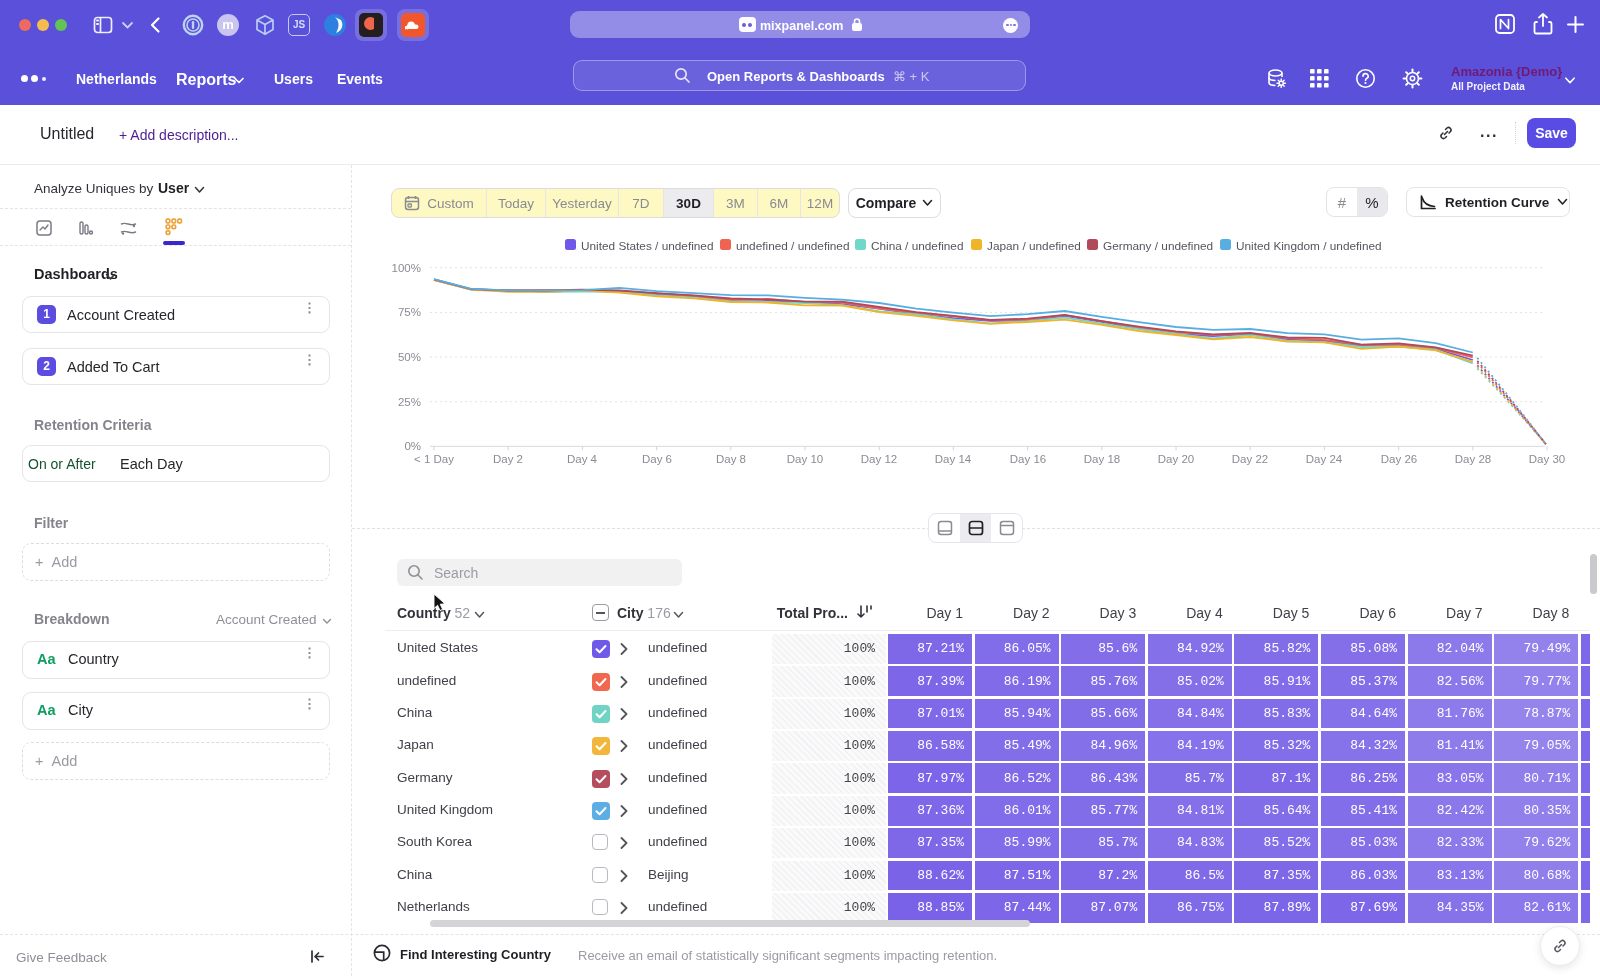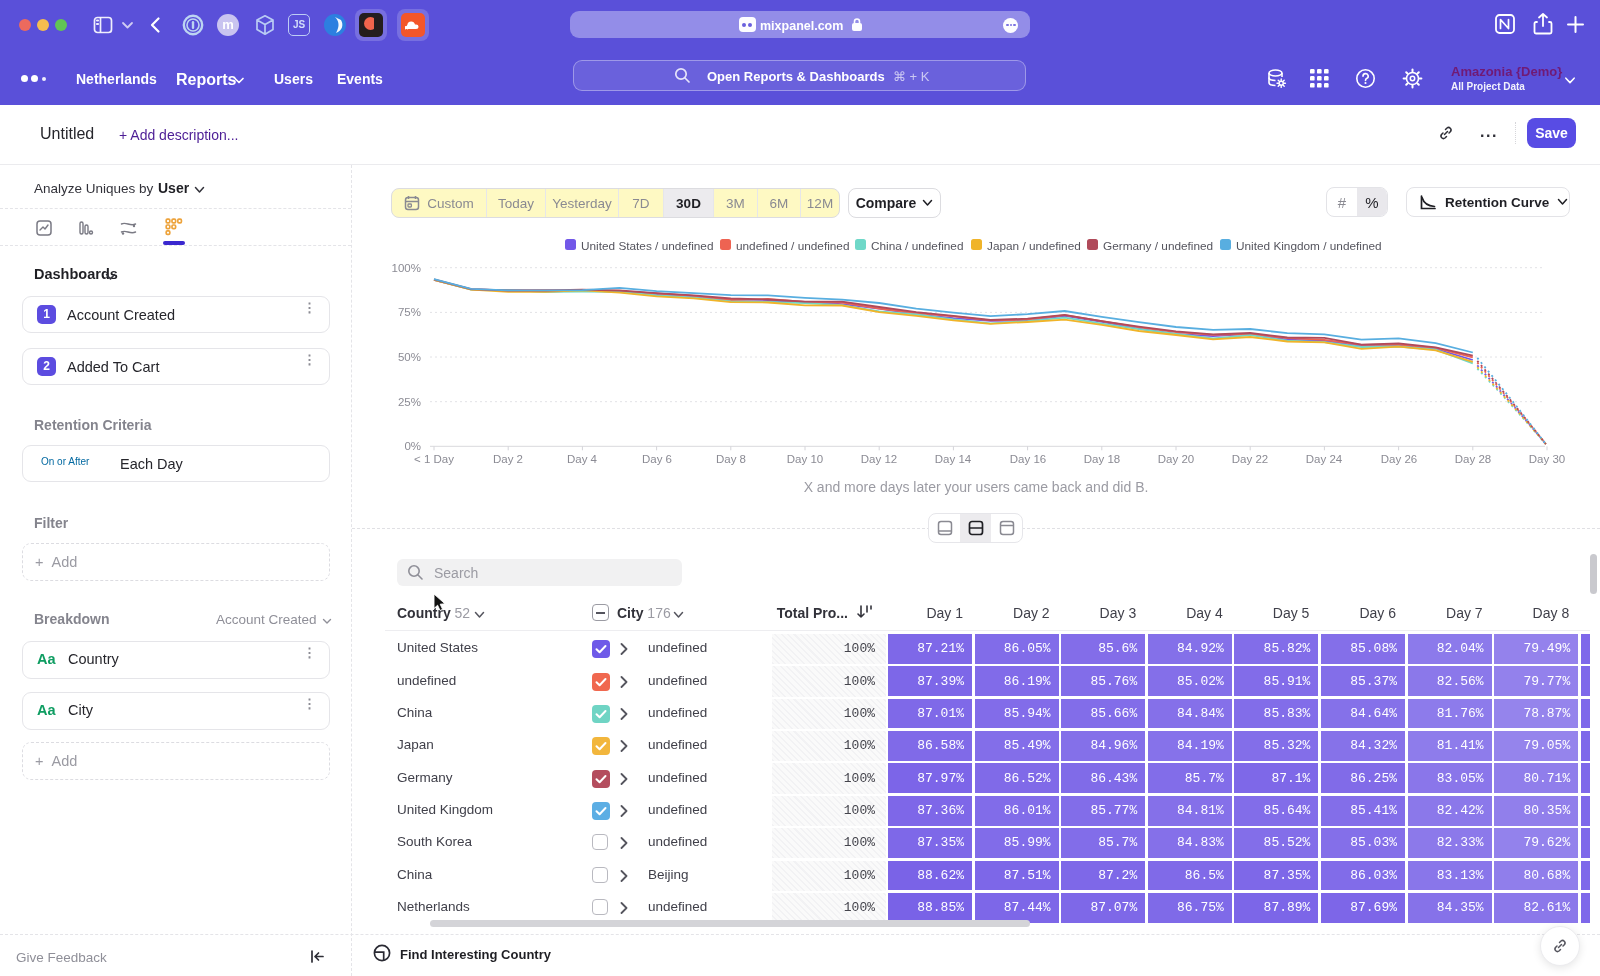--- a/index.html
+++ b/index.html
@@ -222,21 +222,21 @@
 <div class="abs" style="left:37px;top:305px;width:19px;height:19px;border-radius:5px;background:#5c4ce0;color:#fff;font-size:12px;font-weight:700;text-align:center;line-height:19px;">1</div>
 <div class="abs" style="left:67px;top:307px;font-size:14.5px;color:#26262c;">Account Created</div>
 <div class="abs" style="left:303px;top:304px;color:#8c8c94;font-size:13px;font-weight:700;line-height:7px;">⋮</div>
 <div class="abs" style="left:22px;top:348px;width:308px;height:37px;border:1px solid #e5e5e9;border-radius:9px;background:#fff;"></div>
 <div class="abs" style="left:37px;top:357px;width:19px;height:19px;border-radius:5px;background:#5c4ce0;color:#fff;font-size:12px;font-weight:700;text-align:center;line-height:19px;">2</div>
 <div class="abs" style="left:67px;top:359px;font-size:14.5px;color:#26262c;">Added To Cart</div>
 <div class="abs" style="left:303px;top:356px;color:#8c8c94;font-size:13px;font-weight:700;line-height:7px;">⋮</div>
 
 <div class="abs" style="left:34px;top:417px;font-size:14px;font-weight:700;color:#84848d;">Retention Criteria</div>
 <div class="abs" style="left:22px;top:445px;width:308px;height:37px;border:1px solid #e5e5e9;border-radius:9px;background:#fff;"></div>
-<div class="abs" style="left:41px;top:456px;font-size:10px;color:#0369a1;">On or After</div>
+<div class="abs" style="left:28px;top:456px;font-size:14px;color:#14532d;">On or After</div>
 <div class="abs" style="left:120px;top:456px;font-size:14.5px;color:#26262c;">Each Day</div>
 
 <div class="abs" style="left:34px;top:515px;font-size:14px;font-weight:700;color:#84848d;">Filter</div>
 <div class="abs" style="left:22px;top:543px;width:308px;height:38px;border:1.5px dashed #dcdce1;border-radius:9px;"></div>
 <div class="abs" style="left:35px;top:554px;font-size:14.5px;color:#9b9ba3;">+&nbsp;&nbsp;Add</div>
 
 <div class="abs" style="left:34px;top:611px;font-size:14px;font-weight:700;color:#84848d;">Breakdown</div>
 <div class="abs" style="left:216px;top:612px;font-size:13.5px;color:#8f8f98;">Account Created</div>
 <svg class="abs" style="left:322px;top:618px" width="10" height="7" viewBox="0 0 10 7">
       <path d="M1.5 1.5 L5 5 L8.5 1.5" stroke="#8f8f98" stroke-width="1.4" fill="none" stroke-linecap="round" stroke-linejoin="round"></path>
@@ -346,21 +346,20 @@
       <polyline points="434.0,280.0 471.1,289.7 508.2,291.8 545.3,291.8 582.4,290.3 619.5,292.7 656.6,296.4 693.7,298.4 730.8,302.1 767.9,302.5 805.0,305.4 842.1,305.5 879.2,312.2 916.3,315.9 953.4,320.4 990.5,323.8 1027.6,322.0 1064.7,319.7 1101.8,324.9 1138.9,331.0 1176.0,335.0 1213.1,339.4 1250.2,337.0 1287.3,341.5 1324.4,342.3 1361.5,348.9 1398.6,346.7 1435.7,350.4 1472.8,361.8" fill="none" stroke="#f0b429" stroke-width="1.8"></polyline>
       <polyline points="434.0,279.3 471.1,289.1 508.2,290.5 545.3,290.5 582.4,289.7 619.5,290.5 656.6,293.1 693.7,295.4 730.8,298.5 767.9,299.5 805.0,301.6 842.1,301.7 879.2,307.0 916.3,312.2 953.4,315.9 990.5,320.0 1027.6,318.6 1064.7,314.9 1101.8,321.2 1138.9,326.7 1176.0,331.4 1213.1,334.3 1250.2,333.0 1287.3,337.5 1324.4,337.8 1361.5,344.7 1398.6,343.4 1435.7,347.3 1472.8,355.6" fill="none" stroke="#b04a5a" stroke-width="1.8"></polyline>
       <polyline points="434.0,279.1 471.1,288.8 508.2,290.3 545.3,290.3 582.4,290.2 619.5,287.8 656.6,291.2 693.7,293.2 730.8,295.1 767.9,295.4 805.0,297.8 842.1,299.7 879.2,303.0 916.3,308.6 953.4,312.6 990.5,316.1 1027.6,314.1 1064.7,311.0 1101.8,316.8 1138.9,322.1 1176.0,327.0 1213.1,329.8 1250.2,329.0 1287.3,333.2 1324.4,334.3 1361.5,339.7 1398.6,338.4 1435.7,343.2 1472.8,352.5" fill="none" stroke="#58aee0" stroke-width="1.8"></polyline>
       <polyline points="1477.3,365.4 1484.9,373.8 1492.5,382.2 1500.1,390.8 1507.8,399.4 1515.4,408.2 1523.0,417.0 1530.6,426.0 1538.3,435.0 1545.9,444.2" fill="none" stroke="#7258e8" stroke-width="1.8" stroke-dasharray="2 3.6"></polyline>
       <polyline points="1477.3,362.7 1484.9,371.4 1492.5,380.1 1500.1,389.0 1507.8,397.9 1515.4,407.0 1523.0,416.1 1530.6,425.4 1538.3,434.7 1545.9,444.2" fill="none" stroke="#ee6352" stroke-width="1.8" stroke-dasharray="2 3.6"></polyline>
       <polyline points="1477.3,368.6 1484.9,376.6 1492.5,384.7 1500.1,392.9 1507.8,401.2 1515.4,409.6 1523.0,418.1 1530.6,426.7 1538.3,435.4 1545.9,444.2" fill="none" stroke="#6fd8c8" stroke-width="1.8" stroke-dasharray="2 3.6"></polyline>
       <polyline points="1477.3,367.2 1484.9,375.3 1492.5,383.6 1500.1,392.0 1507.8,400.4 1515.4,409.0 1523.0,417.6 1530.6,426.4 1538.3,435.2 1545.9,444.2" fill="none" stroke="#f0b429" stroke-width="1.8" stroke-dasharray="2 3.6"></polyline>
       <polyline points="1477.3,360.9 1484.9,369.8 1492.5,378.7 1500.1,387.8 1507.8,396.9 1515.4,406.2 1523.0,415.5 1530.6,425.0 1538.3,434.5 1545.9,444.2" fill="none" stroke="#b04a5a" stroke-width="1.8" stroke-dasharray="2 3.6"></polyline>
       <polyline points="1477.3,357.9 1484.9,367.1 1492.5,376.4 1500.1,385.8 1507.8,395.3 1515.4,404.8 1523.0,414.5 1530.6,424.3 1538.3,434.2 1545.9,444.2" fill="none" stroke="#58aee0" stroke-width="1.8" stroke-dasharray="2 3.6"></polyline>
 </svg>
-<div class="abs" style="left:352px;top:479px;width:1248px;text-align:center;font-size:14px;color:#9b9ba3;">X and more days later your users came back and did B.</div>
 
 
 <div class="abs" style="left:352px;top:528px;width:1248px;height:0;border-top:1px dashed #e0e0e4;"></div>
 <div class="abs" style="left:928px;top:513px;width:95px;height:30px;border:1px solid #e6e6ea;border-radius:8px;background:#fff;display:flex;overflow:hidden;">
   <div style="width:31.6px;display:flex;align-items:center;justify-content:center;">
         <svg width="16" height="16" viewBox="0 0 16 16">
           <rect x="1.5" y="1.5" width="13" height="13" rx="2.5" fill="none" stroke="#8a8a92" stroke-width="1.5"></rect>
           <line x1="1.5" y1="11" x2="14.5" y2="11" stroke="#8a8a92" stroke-width="1.5"></line>
         </svg>
       </div>
@@ -446,17 +445,18 @@
 <div class="abs" style="left:1590px;top:554px;width:7px;height:40px;border-radius:4px;background:#c9c9ce;"></div>
 
 
 <div class="abs" style="left:0;top:934px;width:1600px;height:0;border-top:1px dashed #e4e4e8;"></div>
 <div class="abs" style="left:352px;top:935px;width:1248px;height:41px;background:#fff;"></div>
 <svg class="abs" style="left:373px;top:944px" width="18" height="18" viewBox="0 0 18 18">
       <circle cx="9" cy="9" r="7.6" fill="none" stroke="#2a2a33" stroke-width="1.7"></circle>
       <path d="M1.6 8.1 H10.7 V16.4" stroke="#2a2a33" stroke-width="1.7" fill="none"></path>
     </svg>
 <div class="abs" style="left:400px;top:947px;font-size:13px;font-weight:700;color:#1f1f24;">Find Interesting Country</div>
+<div class="abs" style="left:578px;top:948px;font-size:13px;color:#9b9ba3;">Receive an email of statistically significant segments impacting retention.</div>
 <div class="abs" style="left:1540px;top:926px;width:40px;height:40px;border-radius:50%;background:#fff;border:1px solid #ececef;box-shadow:0 2px 8px rgba(0,0,0,0.10);"></div>
 <svg class="abs" style="left:1552px;top:938px" width="16" height="16" viewBox="0 0 16 16">
       <path d="M6.5 9.5 L9.5 6.5 M7.5 4.5 l1.5-1.5 a2.5 2.5 0 0 1 3.5 3.5 L11 8 M5 8 l-1.5 1.5 a2.5 2.5 0 0 0 3.5 3.5 L8.5 11.5" stroke="#55555e" stroke-width="1.5" fill="none" stroke-linecap="round"></path>
     </svg>
 
 </div>
 </body></html>

